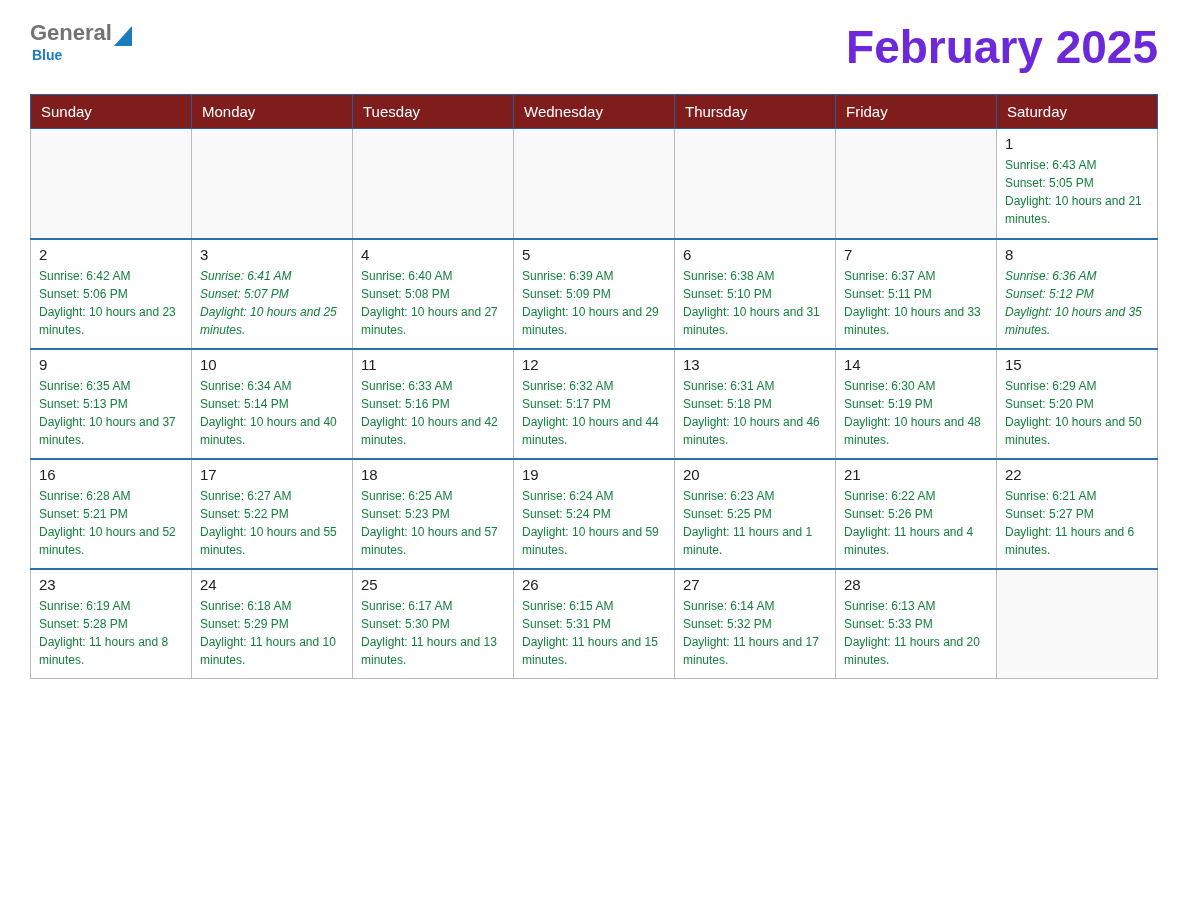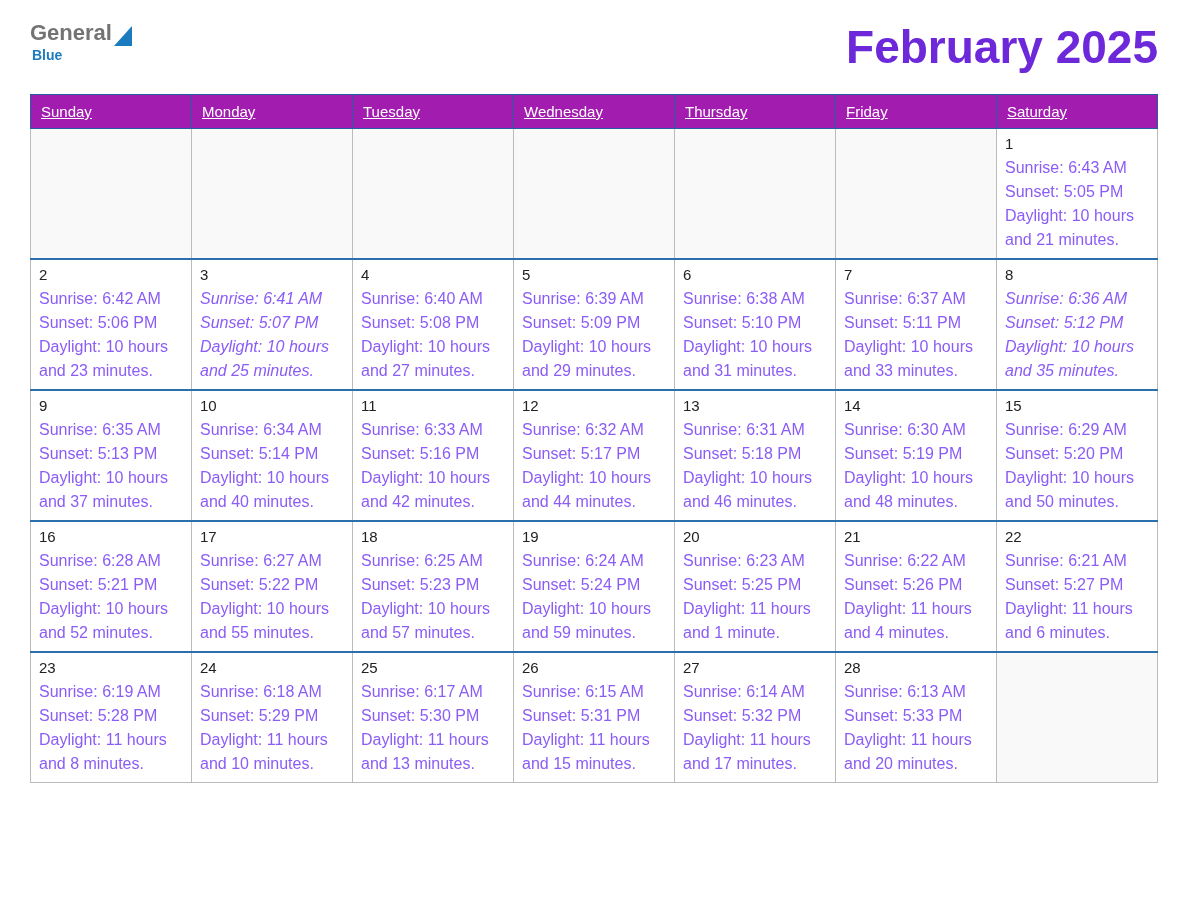--- a/index.html
+++ b/index.html
@@ -52,47 +52,46 @@
     .location-title {
       font-size: 20px;
       color: #555;
     }
     .calendar {
       width: 100%;
       border-collapse: collapse;
       border: 1px solid #999;
     }
     .calendar th {
-      background-color: #a21caf;
+      background-color: #7f1d1d;
       color: #fff;
       padding: 8px 10px;
       text-align: left;
       font-size: 15px;
       font-weight: normal;
       border: 1px solid #2060a0;
-      text-decoration: underline;
     }
     .calendar td {
       vertical-align: top;
       padding: 6px 8px;
       border: 1px solid #bbb;
       width: 14.28%;
       min-height: 100px;
       height: 110px;
     }
     .day-number {
       font-size: 15px;
       font-weight: normal;
       color: #222;
       display: block;
       margin-bottom: 4px;
     }
     .day-info {
-      font-size: 16px;
-      color: #8b5cf6;
+      font-size: 12px;
+      color: #15803d;
       line-height: 1.5;
     }
     .empty-cell {
       background: #f9f9f9;
     }
     .row-border td {
       border-top: 2px solid #2c6fad;
     }
   </style>
 </head>

